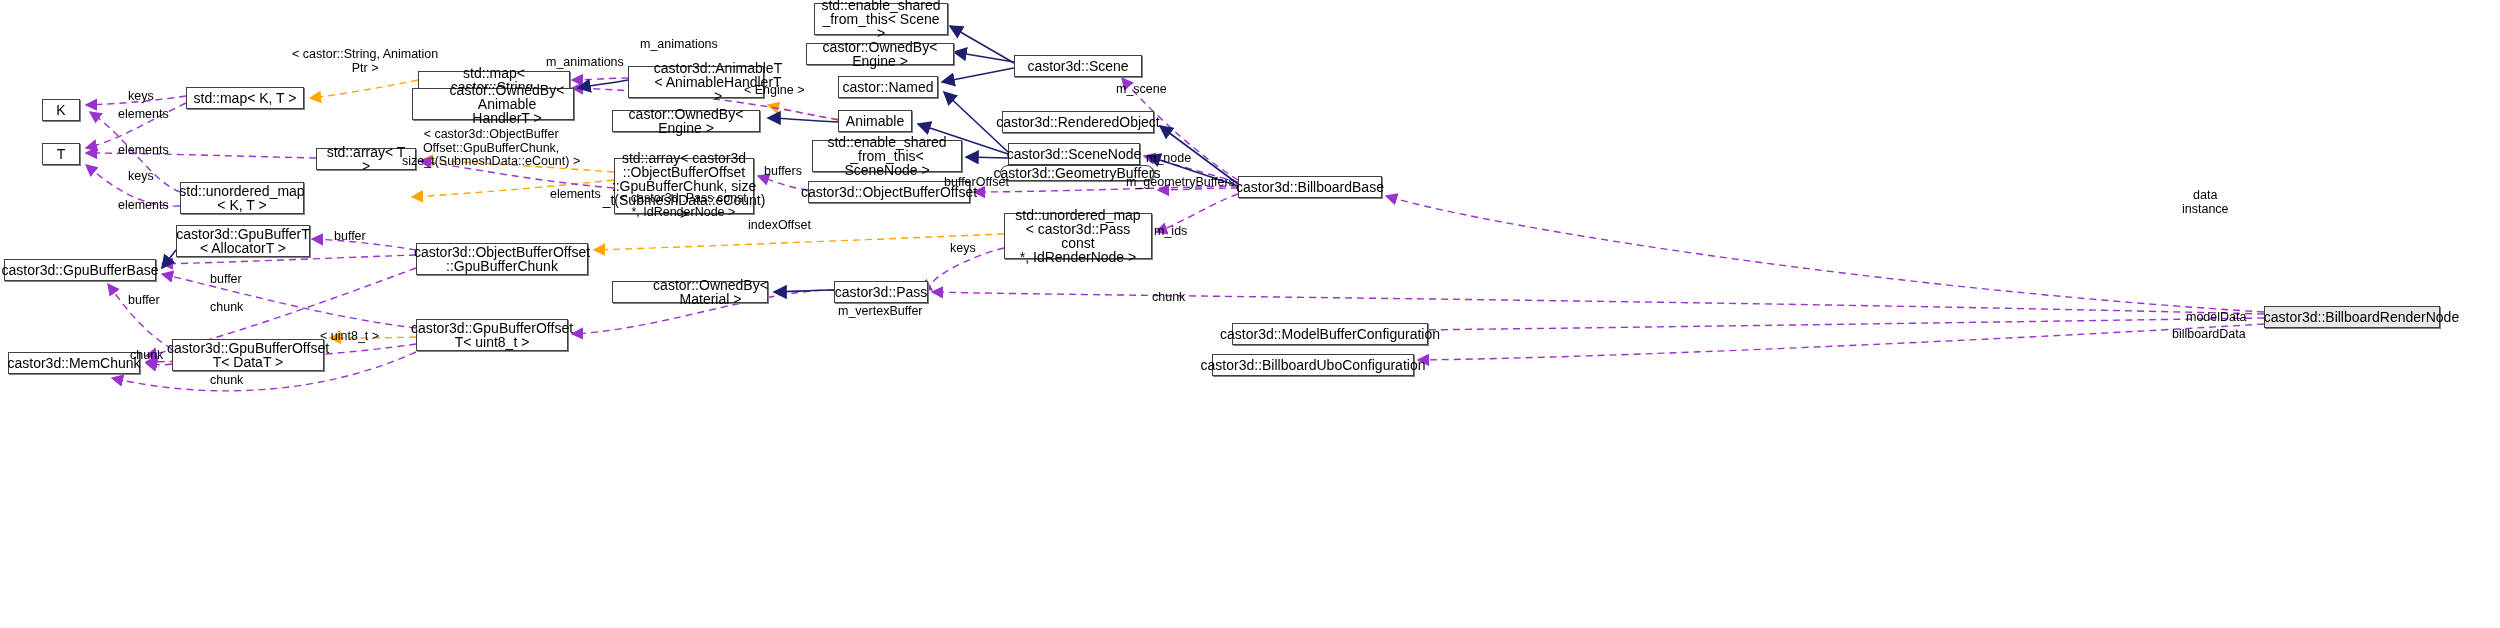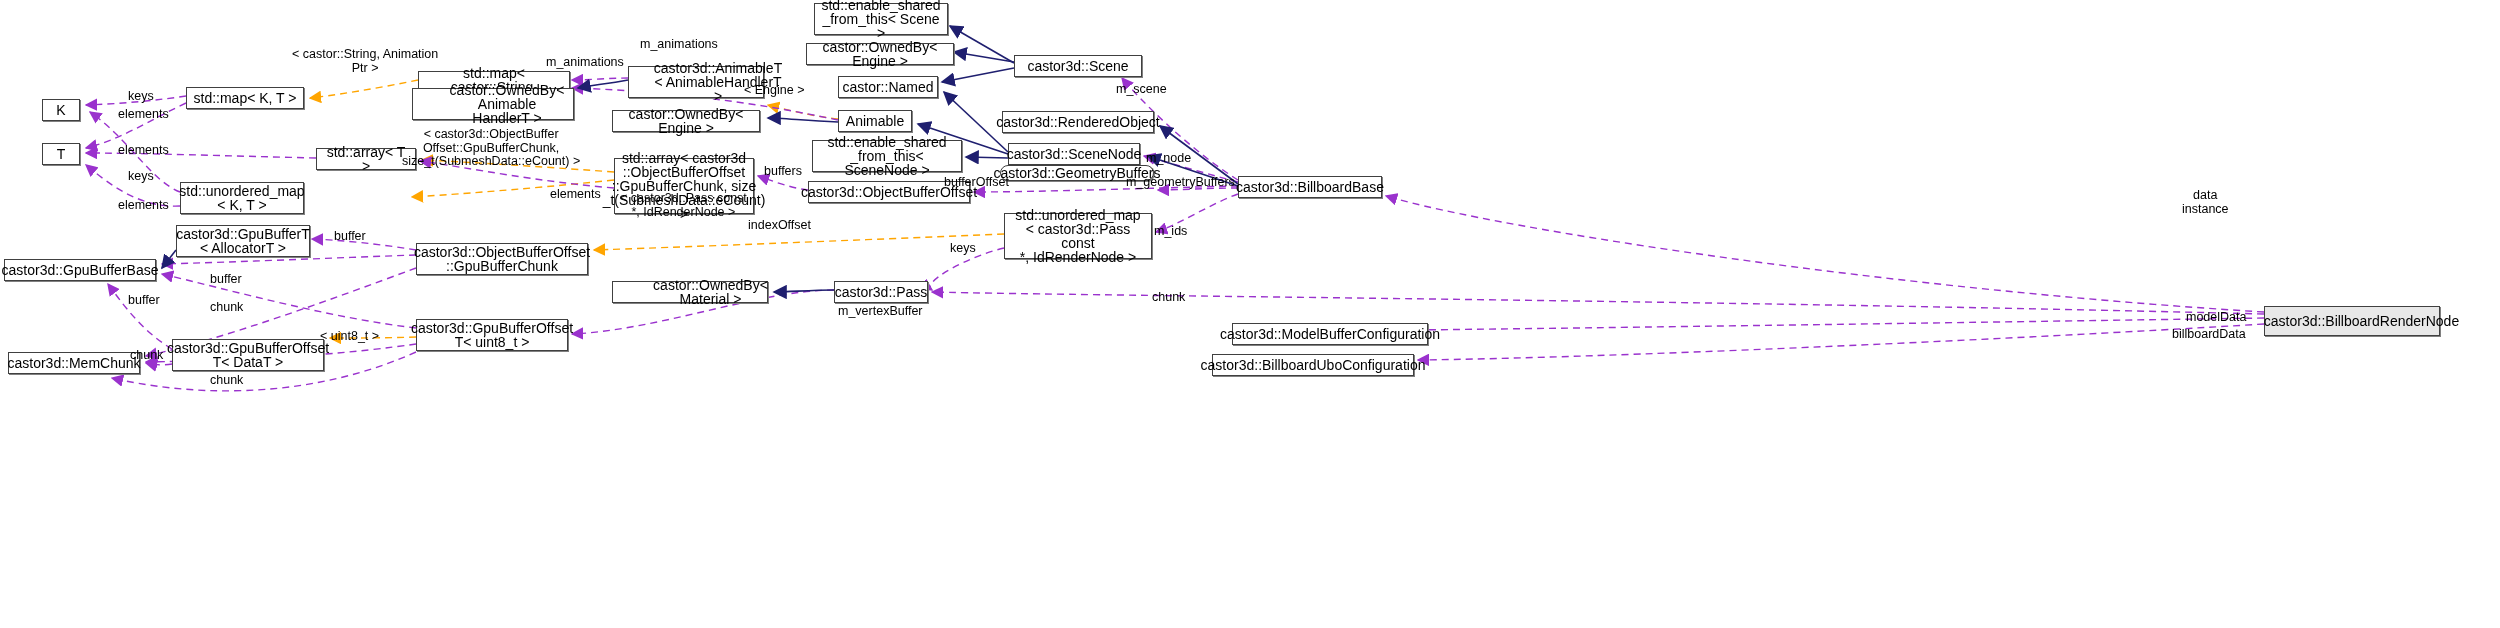--- a/index.html
+++ b/index.html
@@ -207,21 +207,21 @@
       <div class="node" style="left: 1014px; top: 55px; width: 128px; height: 22px;">castor3d::Scene</div>
       <div class="node" style="left: 1002px; top: 111px; width: 152px; height: 22px;">castor3d::RenderedObject</div>
       <div class="node" style="left: 1008px; top: 143px; width: 132px; height: 22px;">castor3d::SceneNode</div>
       <div class="node" style="left: 1000px; top: 165px; width: 154px; height: 16px; border-radius: 9px;">castor3d::GeometryBuffers</div>
       <div class="node" style="left: 1004px; top: 213px; width: 148px; height: 46px;">std::unordered_map
 &lt; castor3d::Pass const
 *, IdRenderNode &gt;</div>
       <div class="node" style="left: 1238px; top: 176px; width: 144px; height: 22px;">castor3d::BillboardBase</div>
       <div class="node" style="left: 1212px; top: 323px; width: 196px; height: 22px; margin-left: 20px;">castor3d::ModelBufferConfiguration</div>
       <div class="node" style="left: 1212px; top: 354px; width: 202px; height: 22px;">castor3d::BillboardUboConfiguration</div>
-      <div class="node root" style="left: 2264px; top: 306px; width: 176px; height: 30px; padding-left: 23px;">castor3d::BillboardRenderNode</div>
+      <div class="node root" style="left: 2264px; top: 306px; width: 176px; height: 22px; padding-left: 23px;">castor3d::BillboardRenderNode</div>
     </div>
   <div id="label-layer">
       <div class="tmpl-label" style="left: 292px; top: 48px;">&lt; castor::String, Animation
 Ptr &gt;</div>
       <div class="tmpl-label" style="left: 402px; top: 128px;">&lt; castor3d::ObjectBuffer
 Offset::GpuBufferChunk,
 size_t(SubmeshData::eCount) &gt;</div>
       <div class="tmpl-label" style="left: 620px; top: 192px;">&lt; castor3d::Pass const
 *, IdRenderNode &gt;</div>
       <div class="tmpl-label" style="left: 744px; top: 84px;">&lt; Engine &gt;</div>

